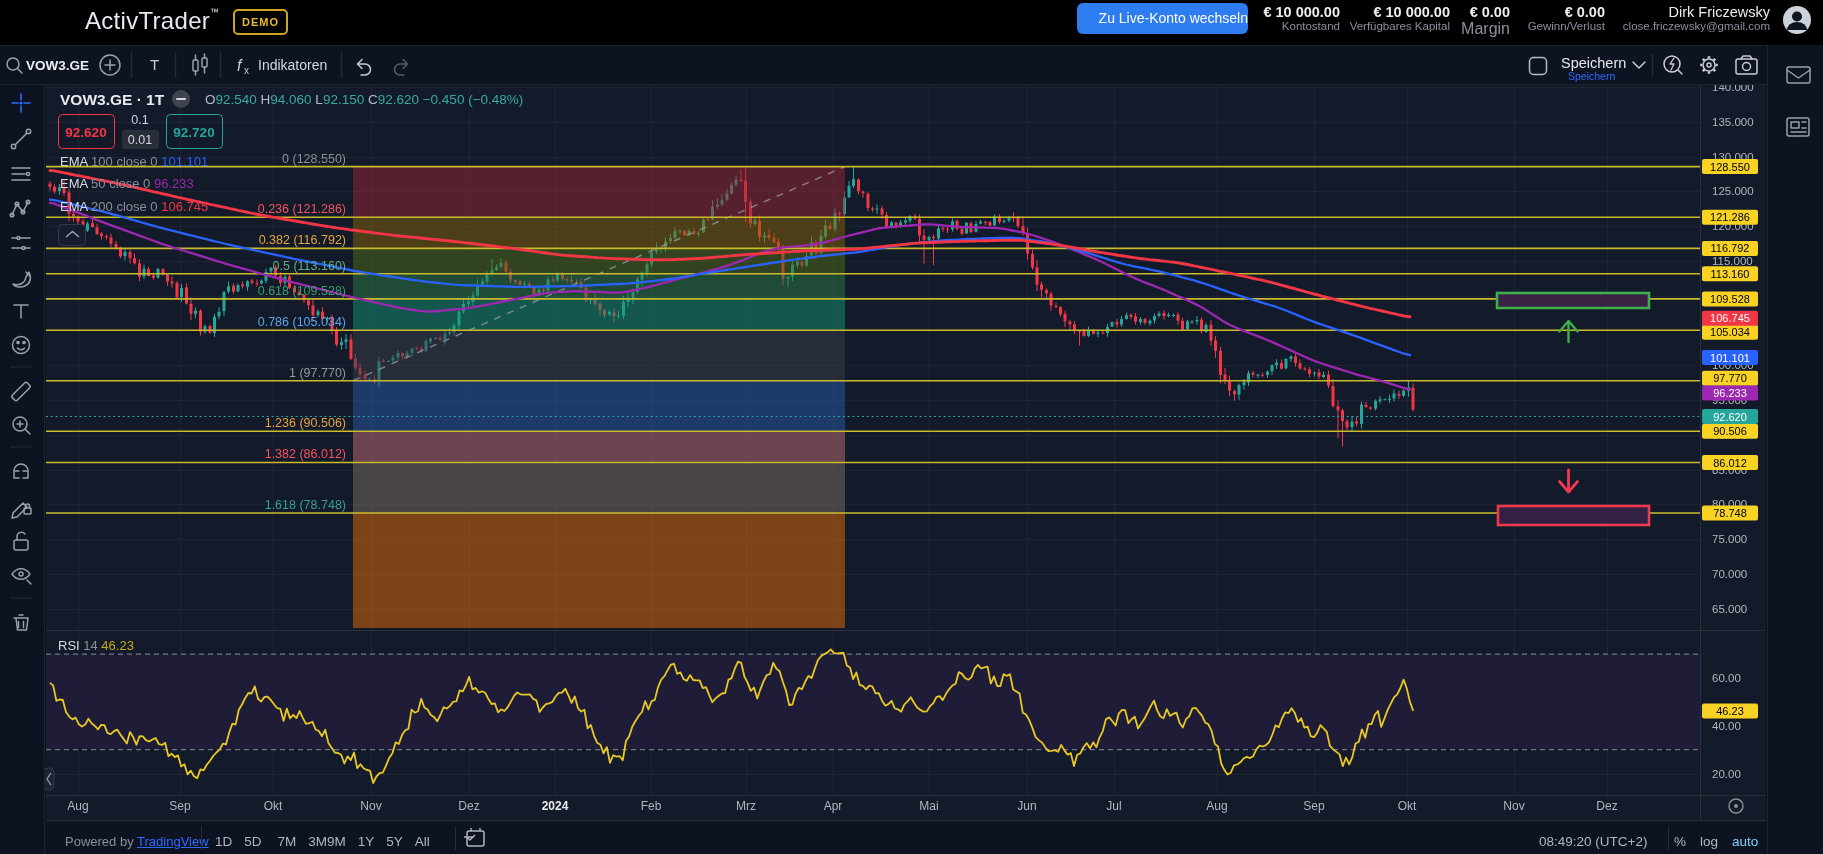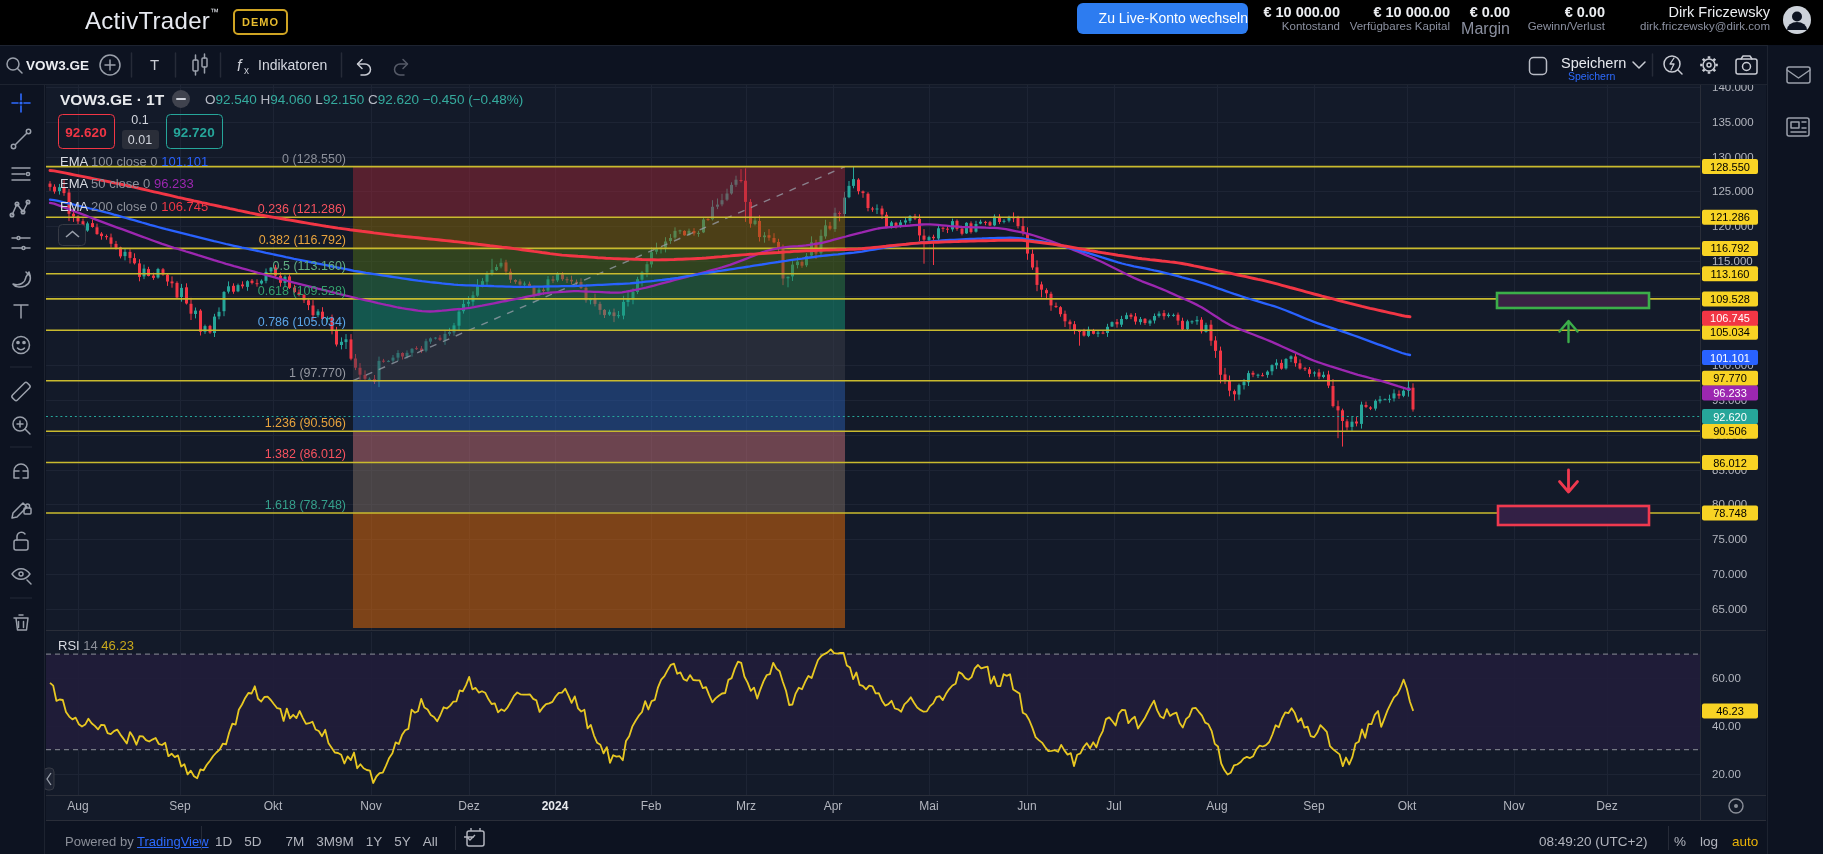--- a/index.html
+++ b/index.html
@@ -448,21 +448,21 @@
   <div class="abs" style="left:1077px;top:3px;width:171px;height:31px;background:#2d7cf0;border-radius:6px;color:#fff;font-size:14px;text-align:right;line-height:31px">Zu Live-Konto wechseln</div>
   <div class="abs" style="left:1190px;top:4px;width:150px;text-align:right;color:#eceef2;font-size:14.5px;font-weight:bold">€ 10 000.00</div>
   <div class="abs" style="left:1190px;top:20px;width:150px;text-align:right;color:#8b90a0;font-size:11.5px">Kontostand</div>
   <div class="abs" style="left:1300px;top:4px;width:150px;text-align:right;color:#eceef2;font-size:14.5px;font-weight:bold">€ 10 000.00</div>
   <div class="abs" style="left:1300px;top:20px;width:150px;text-align:right;color:#8b90a0;font-size:11.5px">Verfügbares Kapital</div>
   <div class="abs" style="left:1380px;top:4px;width:130px;text-align:right;color:#eceef2;font-size:14.5px;font-weight:bold">€ 0.00</div>
   <div class="abs" style="left:1380px;top:20px;width:130px;text-align:right;color:#8b90a0;font-size:16px">Margin</div>
   <div class="abs" style="left:1475px;top:4px;width:130px;text-align:right;color:#eceef2;font-size:14.5px;font-weight:bold">€ 0.00</div>
   <div class="abs" style="left:1475px;top:20px;width:130px;text-align:right;color:#8b90a0;font-size:11.5px">Gewinn/Verlust</div>
   <div class="abs" style="left:1570px;top:4px;width:200px;text-align:right;color:#eceef2;font-size:14.5px">Dirk Friczewsky</div>
-  <div class="abs" style="left:1570px;top:20px;width:200px;text-align:right;color:#8b90a0;font-size:11.5px">dirk.friczewsky@dirk.com</div>
+  <div class="abs" style="left:1570px;top:20px;width:200px;text-align:right;color:#8b90a0;font-size:11.5px">close.friczewsky@gmail.com</div>
   <svg class="abs" style="left:1782px;top:5px" width="30" height="30">
       <circle cx="15" cy="15" r="14" fill="#cdd2da"></circle>
       <circle cx="15" cy="11.5" r="5" fill="#0d1321"></circle>
       <path d="M5 25a10 8 0 0 1 20 0z" fill="#0d1321"></path>
     </svg>
 </div>
 <div id="tb2">
   <svg class="abs" style="left:0;top:0" width="1767" height="39">
     <g class="ic">
       <circle cx="13" cy="18" r="6"></circle>
@@ -564,24 +564,24 @@
     </g>
     <g class="ic" stroke-width="1.5">
       <rect x="19" y="73" width="22" height="18" rx="2"></rect>
         <path d="M23 77h8v6h-8zM34 77h4M34 83h4M23 87h15"></path>
     </g>
   </svg>
 </div>
 <div id="bb">
   <div class="abs" style="left:19px;top:13px;font-size:13px;color:#8b8f99">Powered by <span style="color:#2d6bff;text-decoration:underline">TradingView</span></div>
   <div class="abs" style="left:155px;top:5px;width:1px;height:24px;background:#262b38"></div>
-  <div class="abs" style="left:169px;top:13px;font-size:13.5px;color:#b2b5be"><span style="margin-right:12px">1D</span><span style="margin-right:24px">5D</span><span style="margin-right:12px">7M</span><span style="">3M</span><span style="margin-right:12px">9M</span><span style="margin-right:12px">1Y</span><span style="margin-right:12px">5Y</span><span>All</span></div>
+  <div class="abs" style="left:169px;top:13px;font-size:13.5px;color:#b2b5be"><span style="margin-right:12px">1D</span><span style="margin-right:16px">5D</span><span style="margin-right:12px">7M</span><span style="">3M</span><span style="margin-right:12px">9M</span><span style="margin-right:12px">1Y</span><span style="margin-right:12px">5Y</span><span>All</span></div>
   <div class="abs" style="left:409px;top:5px;width:1px;height:24px;background:#262b38"></div>
   <svg class="abs" style="left:416px;top:5px" width="30" height="26">
       <g fill="none" stroke="#b2b5be" stroke-width="1.5">
         <rect x="5" y="5" width="17" height="15" rx="2"></rect>
         <path d="M9 5V2M18 5V2M2 11h10M5 11l3 3 5-5" stroke-width="1.4"></path>
       </g>
     </svg>
   <div class="abs" style="left:1493px;top:13px;font-size:13.5px;color:#b2b5be">08:49:20 (UTC+2)</div>
   <div class="abs" style="left:1622px;top:5px;width:1px;height:24px;background:#262b38"></div>
-  <div class="abs" style="left:1628px;top:13px;font-size:13.5px;color:#b2b5be"><span style="margin-right:14px">%</span><span style="margin-right:14px">log</span><span style="color:#eab308">auto</span></div>
+  <div class="abs" style="left:1628px;top:13px;font-size:13.5px;color:#b2b5be"><span style="margin-right:14px">%</span><span style="margin-right:14px">log</span><span style="color:#7dd3fc">auto</span></div>
 </div>
 
 </body></html>

